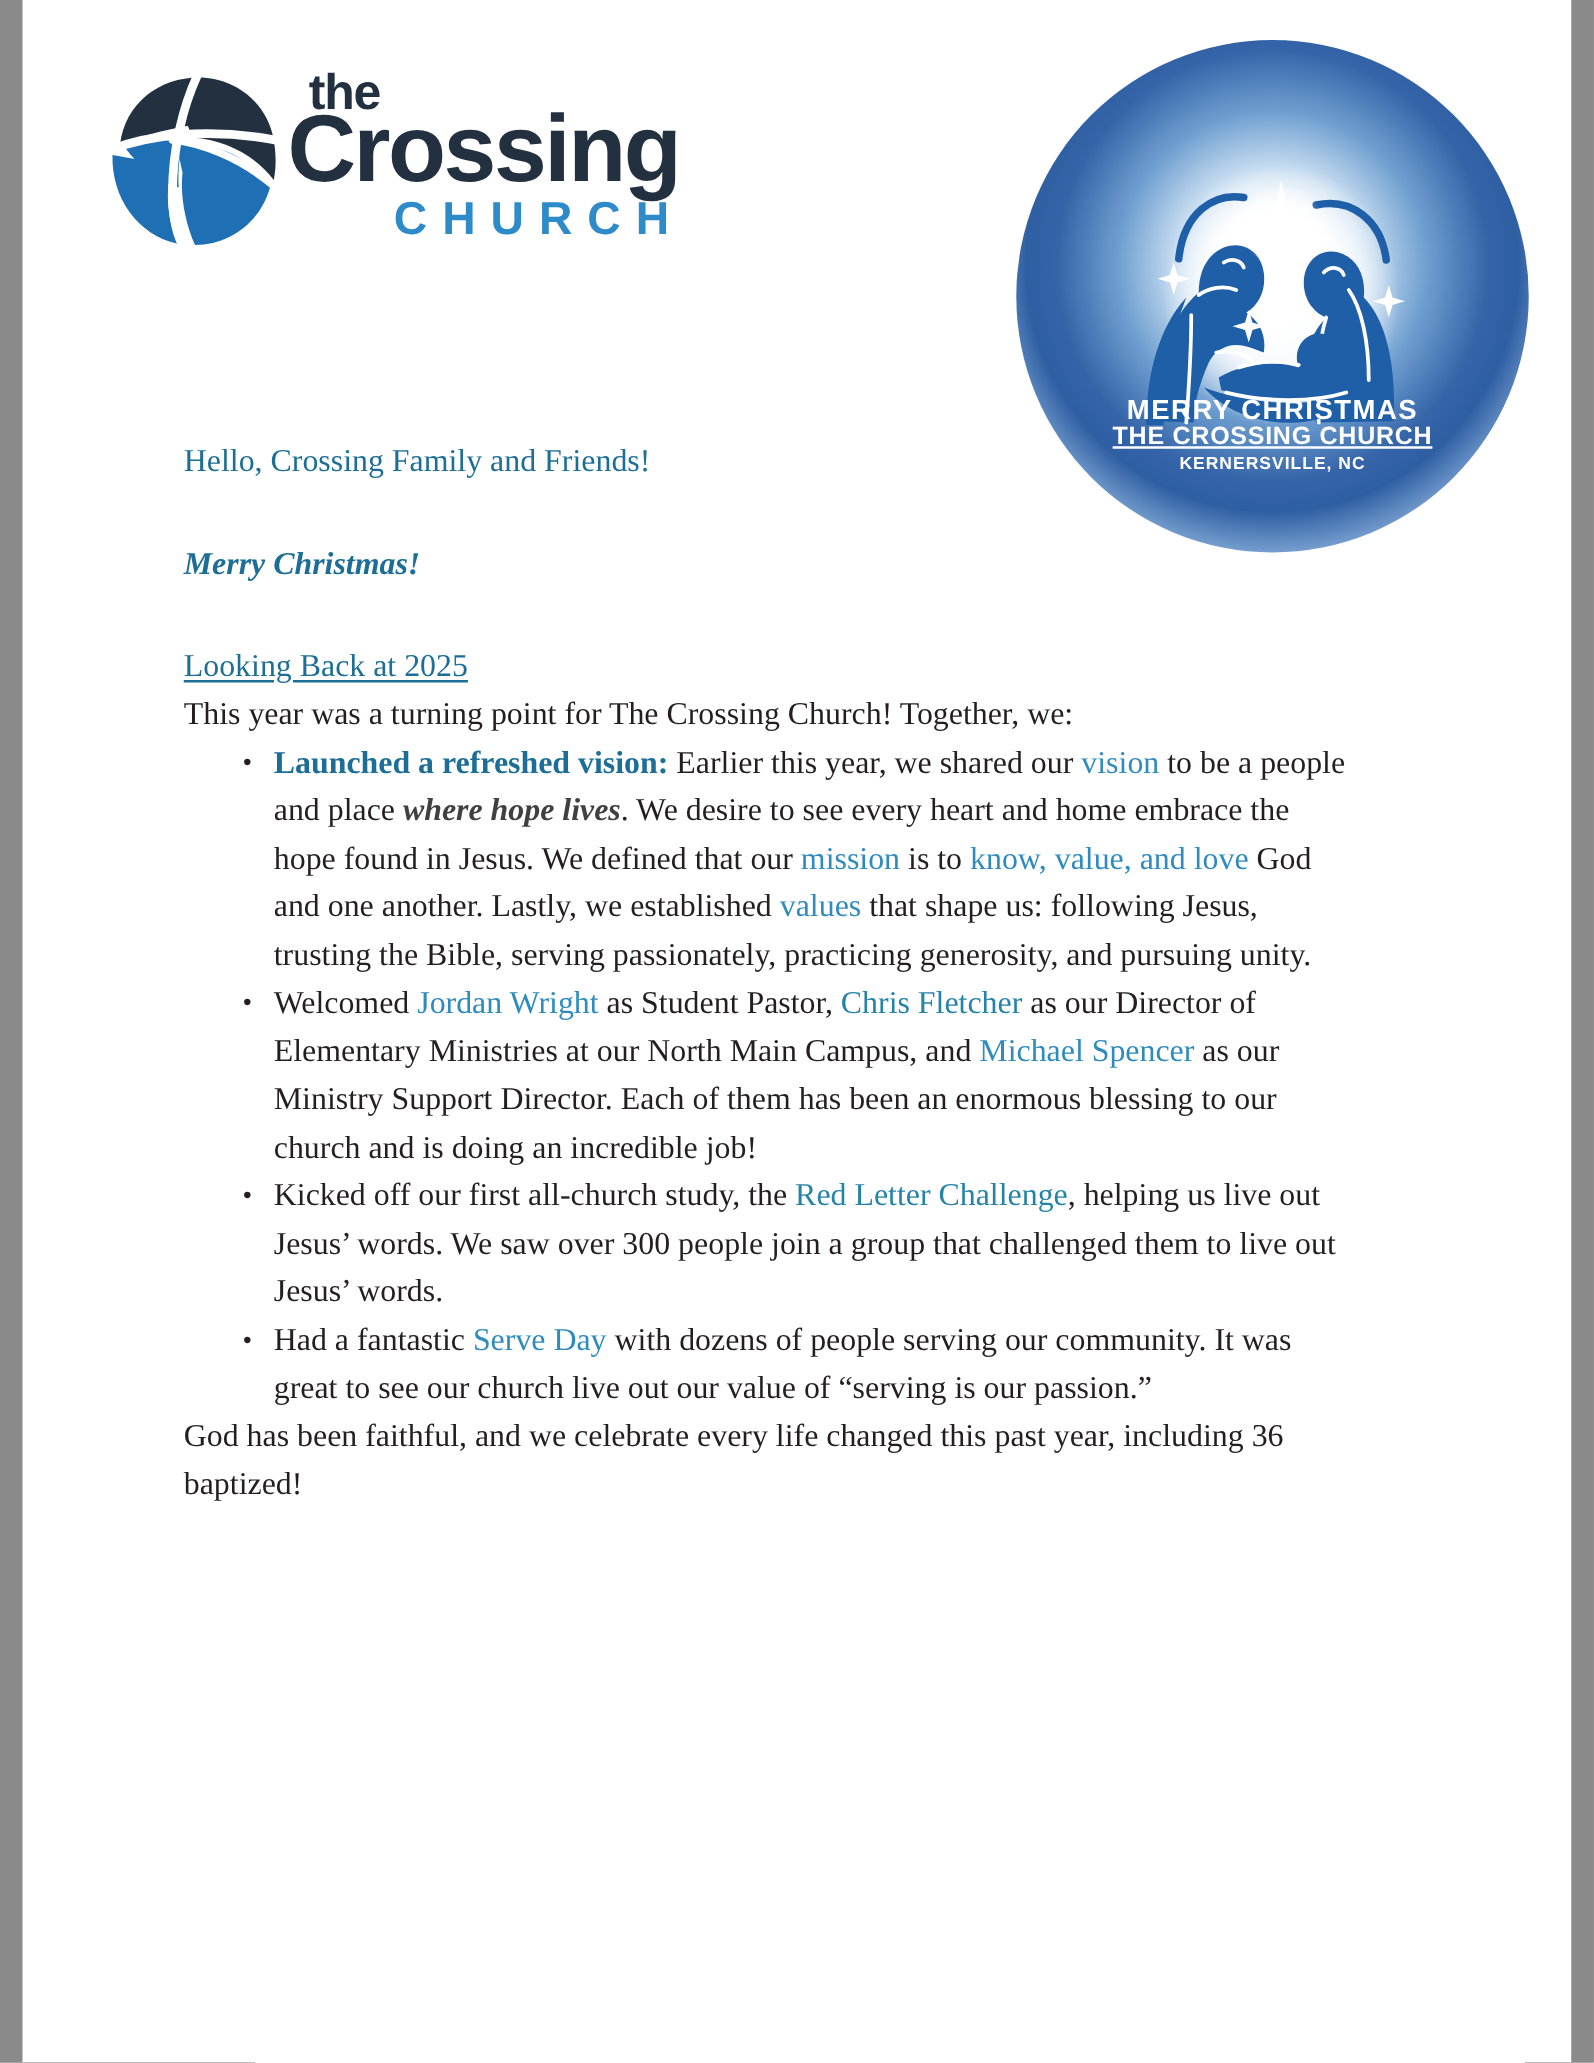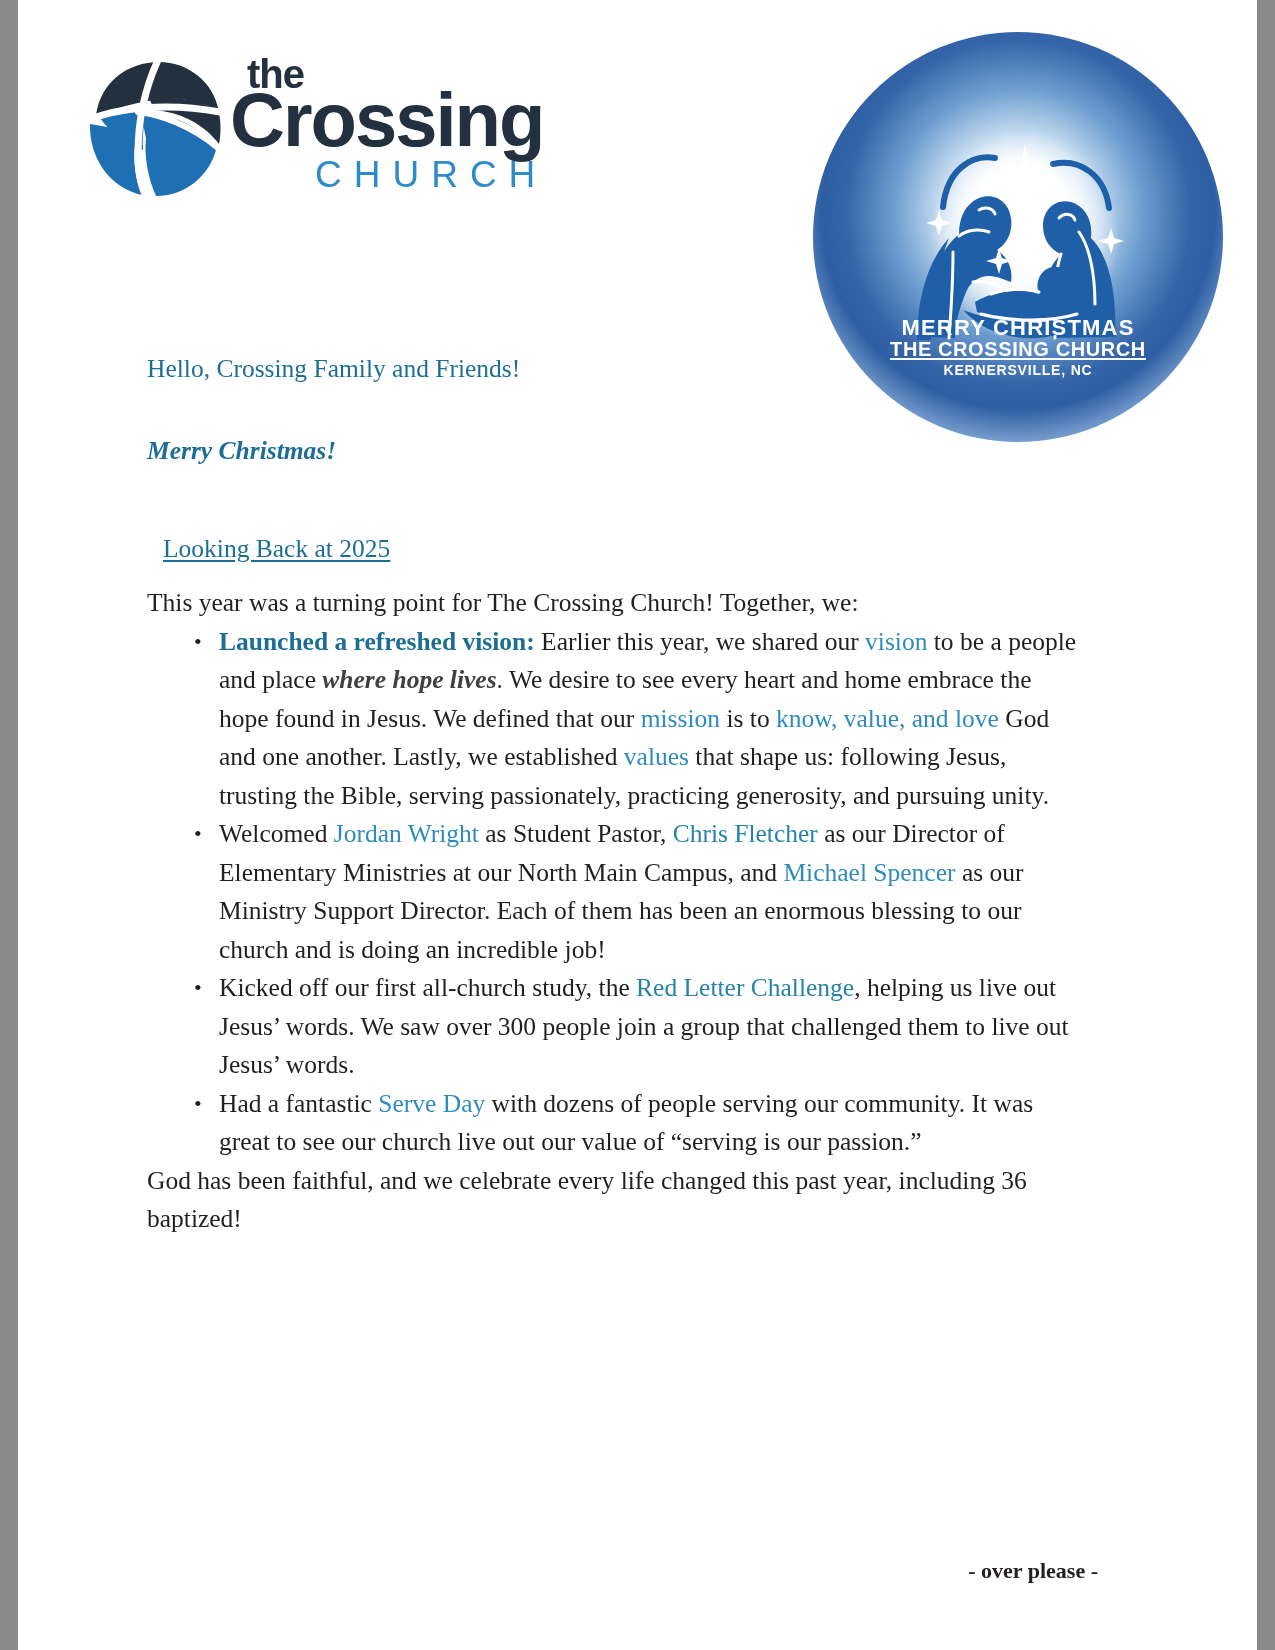--- a/index.html
+++ b/index.html
@@ -68,21 +68,21 @@
     font-size: 76px;
     color: #22303F;
     letter-spacing: -2px;
     line-height: 1;
   }
   .logo-church {
     position: absolute;
     left: 87px;
     top: 108px;
     font-family: "Liberation Sans", sans-serif;
-    font-weight: 400;
+    font-weight: 700;
     font-size: 37px;
     color: #2E8BC9;
     letter-spacing: 12px;
     line-height: 1;
   }
 
   
   .xmas {
     position: absolute;
     left: 795px;
@@ -156,21 +156,21 @@
   p.para {
     margin: 0;
     text-align: left;
   }
   .section-head {
     color: #1C6E96;
     text-decoration: underline;
     text-underline-offset: 3px;
     font-size: 25.5px;
     line-height: 38px;
-    margin: 16px;
+    margin: 0;
   }
   ul.bullets {
     margin: 0;
     padding: 0 0 0 72px;
     list-style: none;
   }
   ul.bullets > li {
     position: relative;
     margin: 0;
     padding: 0;
@@ -323,15 +323,14 @@
       </li>
 
       <li>
         <span>Had a fantastic </span><span class="b3">Serve Day</span><span> with dozens of people serving our community. It was great to see our church live out our value of “serving is our passion.”</span>
       </li>
     </ul>
 
     <p class="para">God has been faithful, and we celebrate every life changed this past year, including 36 baptized!</p>
   </div>
 
-  <div class="footer-note">- over please -</div>
 
 </div>
 
 </body></html>

